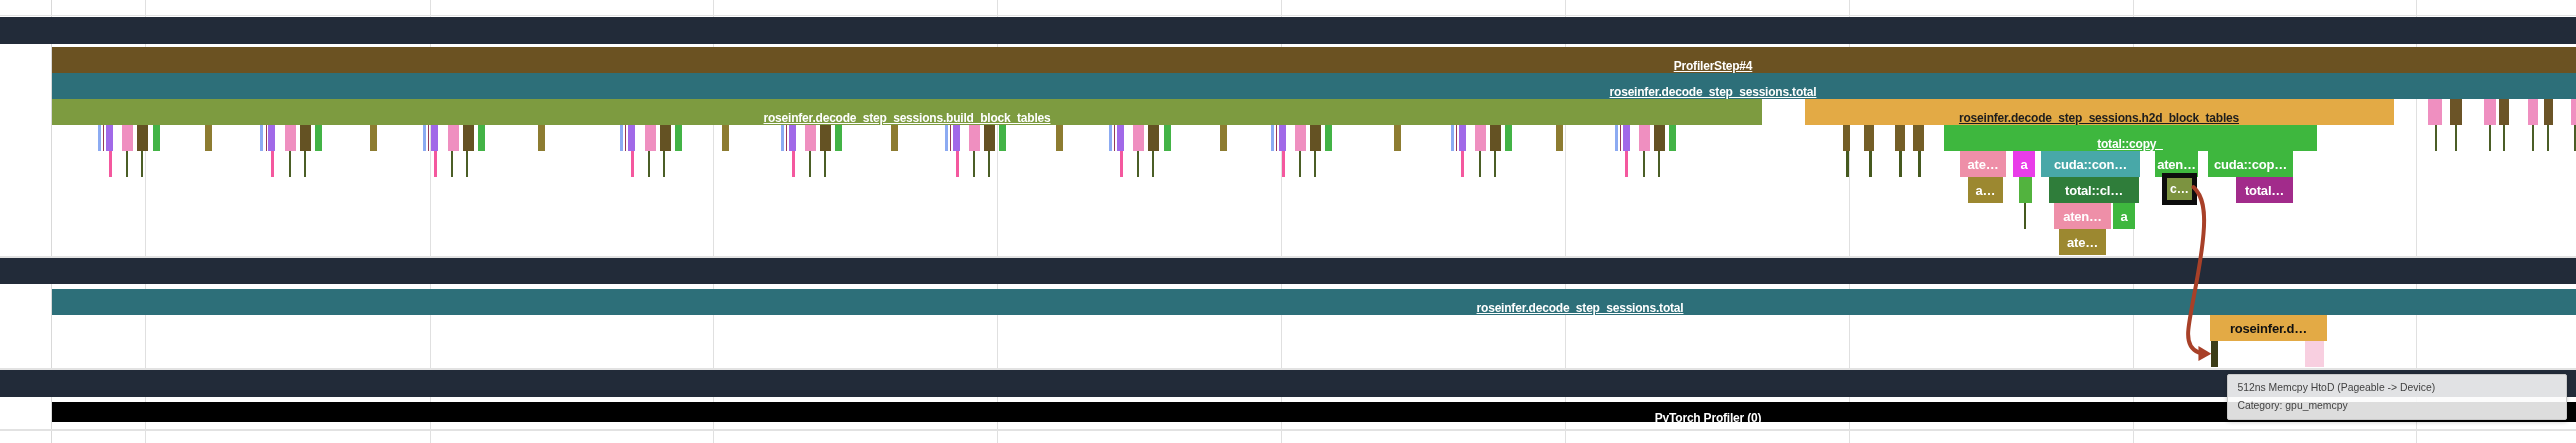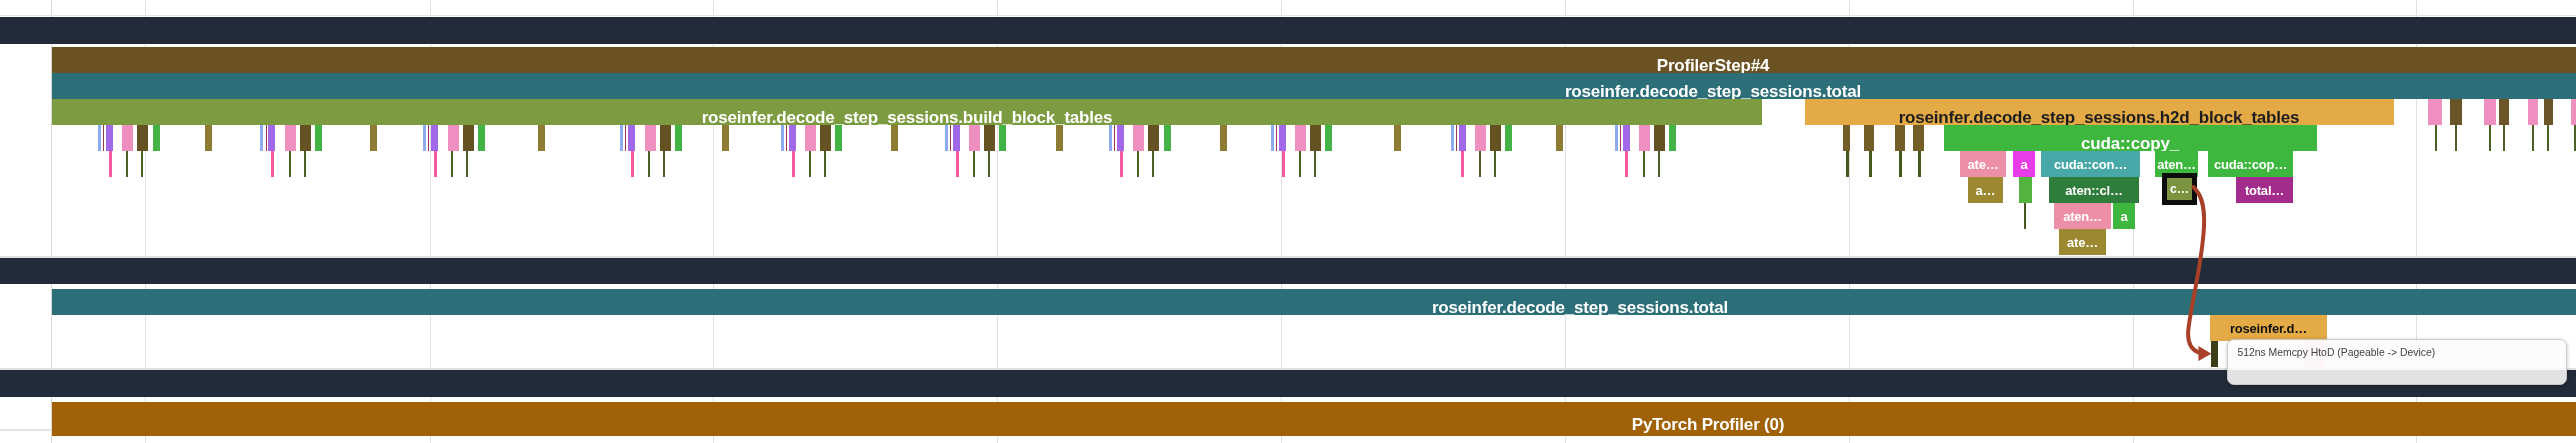--- a/index.html
+++ b/index.html
@@ -5,30 +5,30 @@
   html,body{margin:0;padding:0;background:#ffffff;}
   body{width:2576px;height:443px;overflow:hidden;font-family:"Liberation Sans",sans-serif;}
   .stage{position:relative;width:2576px;height:443px;background:#ffffff;overflow:hidden;}
   .gridline{position:absolute;top:0;bottom:0;width:1.4px;background:#e0e0e0;z-index:0;}
   .boundary{position:absolute;top:0;bottom:0;width:1.4px;background:#d9d9d9;z-index:0;}
   .separator{position:absolute;left:0;right:0;background:#e2e2e2;z-index:0;}
   .navy{position:absolute;left:0;right:0;background:#222b39;z-index:1;}
   .slice{position:absolute;z-index:2;overflow:hidden;display:flex;align-items:center;justify-content:center;
          font-weight:bold;font-size:13px;letter-spacing:-0.2px;white-space:nowrap;}
   .slice .floatlabel{position:absolute;top:11px;bottom:0;transform:translateX(-50%);display:flex;align-items:center;
-         font-weight:bold;font-size:17px;white-space:nowrap;}
+         font-weight:bold;font-size:12px;white-space:nowrap;text-decoration:underline;}
   .micro{position:absolute;z-index:2;}
   .selbox{position:absolute;z-index:3;background:#0d0d0d;display:flex;align-items:center;justify-content:center;}
   .selbox .inner{width:24.5px;height:21.6px;display:flex;align-items:center;justify-content:center;
          color:#fff;font-weight:bold;font-size:12.2px;}
   #arrow-svg{position:absolute;left:0;top:0;z-index:4;pointer-events:none;}
   #highlight-stripe{position:absolute;z-index:5;background:#f2a8c6;opacity:0.55;}
   #tooltip{position:absolute;z-index:6;background:rgba(252,252,252,0.88);border:0.7px solid #c9c9c9;
-         border-radius:7px;box-shadow:0 1.4px 4.3px rgba(0,0,0,0.22);padding:4.3px 9.4px;
-         font-size:10.4px;color:#424242;line-height:18px;white-space:nowrap;box-sizing:border-box;}
+         border-radius:2px;box-shadow:0 1.4px 4.3px rgba(0,0,0,0.22);padding:4.3px 9.4px;
+         font-size:10.4px;color:#424242;line-height:18px;white-space:nowrap;box-sizing:border-box;margin-top:35px;}
 </style>
 </head>
 <body>
 
 <div class="stage">
   <div id="gridlines">
       <div class="gridline" style="left: 145px;"></div>
       <div class="gridline" style="left: 430px;"></div>
       <div class="gridline" style="left: 713px;"></div>
       <div class="gridline" style="left: 997px;"></div>
@@ -55,40 +55,40 @@
       <div class="slice" style="left: 52px; top: 73px; width: 2524px; height: 26px; background: rgb(45, 111, 121); color: rgb(255, 255, 255);">
         <span class="floatlabel" style="left: 1661px;">roseinfer.decode_step_sessions.total</span>
       </div>
       <div class="slice" style="left: 52px; top: 99px; width: 1710px; height: 26px; background: rgb(125, 155, 64); color: rgb(255, 255, 255);">
         <span class="floatlabel" style="left: 855px;">roseinfer.decode_step_sessions.build_block_tables</span>
       </div>
       <div class="slice" style="left: 1805px; top: 99px; width: 589px; height: 26px; background: rgb(227, 170, 69); color: rgb(29, 29, 29);">
         <span class="floatlabel" style="left: 294px;">roseinfer.decode_step_sessions.h2d_block_tables</span>
       </div>
       <div class="slice" style="left: 1944px; top: 125px; width: 373px; height: 26px; background: rgb(62, 183, 62); color: rgb(255, 255, 255);">
-        <span class="floatlabel" style="left: 186px;">cuda::copy_</span>
+        <span class="floatlabel" style="left: 186px;">total::copy_</span>
       </div>
       <div class="slice" style="left: 1960px; top: 151px; width: 46px; height: 26px; background: rgb(238, 143, 168); color: rgb(255, 255, 255);">ate…</div>
       <div class="slice" style="left: 2013px; top: 151px; width: 22px; height: 26px; background: rgb(233, 60, 233); color: rgb(255, 255, 255);">a</div>
       <div class="slice" style="left: 2041px; top: 151px; width: 99px; height: 26px; background: rgb(72, 168, 168); color: rgb(255, 255, 255);">cuda::con…</div>
       <div class="slice" style="left: 2155px; top: 151px; width: 43px; height: 26px; background: rgb(62, 183, 62); color: rgb(255, 255, 255);">aten…</div>
       <div class="slice" style="left: 2208px; top: 151px; width: 85px; height: 26px; background: rgb(62, 183, 62); color: rgb(255, 255, 255);">cuda::cop…</div>
       <div class="slice" style="left: 1968px; top: 177px; width: 35px; height: 26px; background: rgb(156, 136, 48); color: rgb(255, 255, 255);">a…</div>
       <div class="slice" style="left: 2019px; top: 177px; width: 13px; height: 26px; background: rgb(82, 179, 62); color: rgb(255, 255, 255);"></div>
-      <div class="slice" style="left: 2049px; top: 177px; width: 90px; height: 26px; background: rgb(47, 125, 58); color: rgb(255, 255, 255);">aten::cl…</div>
+      <div class="slice" style="left: 2049px; top: 177px; width: 90px; height: 26px; background: rgb(47, 125, 58); color: rgb(255, 255, 255);">total::cl…</div>
       <div class="slice" style="left: 2236px; top: 177px; width: 57px; height: 26px; background: rgb(162, 43, 139); color: rgb(255, 255, 255);">total…</div>
       <div class="slice" style="left: 2054px; top: 203px; width: 57px; height: 26px; background: rgb(238, 143, 168); color: rgb(255, 255, 255);">aten…</div>
       <div class="slice" style="left: 2113px; top: 203px; width: 22px; height: 26px; background: rgb(62, 183, 62); color: rgb(255, 255, 255);">a</div>
       <div class="slice" style="left: 2059px; top: 229px; width: 47px; height: 26px; background: rgb(156, 136, 48); color: rgb(255, 255, 255);">ate…</div>
       <div class="slice" style="left: 52px; top: 289px; width: 2524px; height: 26px; background: rgb(45, 111, 121); color: rgb(255, 255, 255);">
         <span class="floatlabel" style="left: 1528px;">roseinfer.decode_step_sessions.total</span>
       </div>
       <div class="slice" style="left: 2210px; top: 315px; width: 117px; height: 26px; background: rgb(227, 170, 69); color: rgb(17, 17, 17);">roseinfer.d…</div>
       <div class="slice" style="left: 2211px; top: 341px; width: 7.2px; height: 26px; background: rgb(60, 60, 23); color: rgb(255, 255, 255);"></div>
-      <div class="slice" style="left: 52px; top: 402px; width: 2524px; height: 34px; background: #a16207; color: rgb(255, 255, 255);">
+      <div class="slice" style="left: 52px; top: 402px; width: 2524px; height: 20px; background: #000000; color: rgb(255, 255, 255);">
         <span class="floatlabel" style="left: 1656px;">PyTorch Profiler (0)</span>
       </div>
     </div>
   <div id="micro">
       <div class="micro" style="left: 1846px; top: 151px; width: 2.9px; height: 26px; background: rgb(69, 89, 31);"></div>
       <div class="micro" style="left: 1869px; top: 151px; width: 2.9px; height: 26px; background: rgb(69, 89, 31);"></div>
       <div class="micro" style="left: 1899px; top: 151px; width: 2.9px; height: 26px; background: rgb(69, 89, 31);"></div>
       <div class="micro" style="left: 1918px; top: 151px; width: 2.9px; height: 26px; background: rgb(69, 89, 31);"></div>
       <div class="micro" style="left: 2024px; top: 203px; width: 2.2px; height: 26px; background: rgb(69, 89, 31);"></div>
       <div class="micro" style="left: 1843px; top: 125px; width: 7.2px; height: 26px; background: rgb(116, 94, 39);"></div>
@@ -214,15 +214,16 @@
         <div class="inner" style="background: rgb(124, 147, 64);">c…</div>
       </div>
     </div>
   <svg id="arrow-svg" width="2576" height="443" viewBox="0 0 3580 616">
     <path id="arrow-path" d="M 3049 260 C 3062 272, 3066 292, 3063 325 C 3059 375, 3045 428, 3042 458 C 3040 477, 3046 486, 3056 490" fill="none" stroke-width="5.5" stroke-linecap="round" stroke="#a84028"></path>
     <polygon id="arrow-head" points="3056,481 3074,492 3056,502" fill="#a84028"></polygon>
   </svg>
   <div id="highlight-stripe" style="left: 2305px; top: 341px; width: 19.4px; height: 26px;"></div>
   <div id="tooltip" style="left: 2227px; top: 339px; width: 340px; height: 46px;">
     <div>512ns Memcpy HtoD (Pageable -&gt; Device)</div>
+    <div>Category: gpu_memcpy</div>
   </div>
 </div>
 
 
 </body></html>

